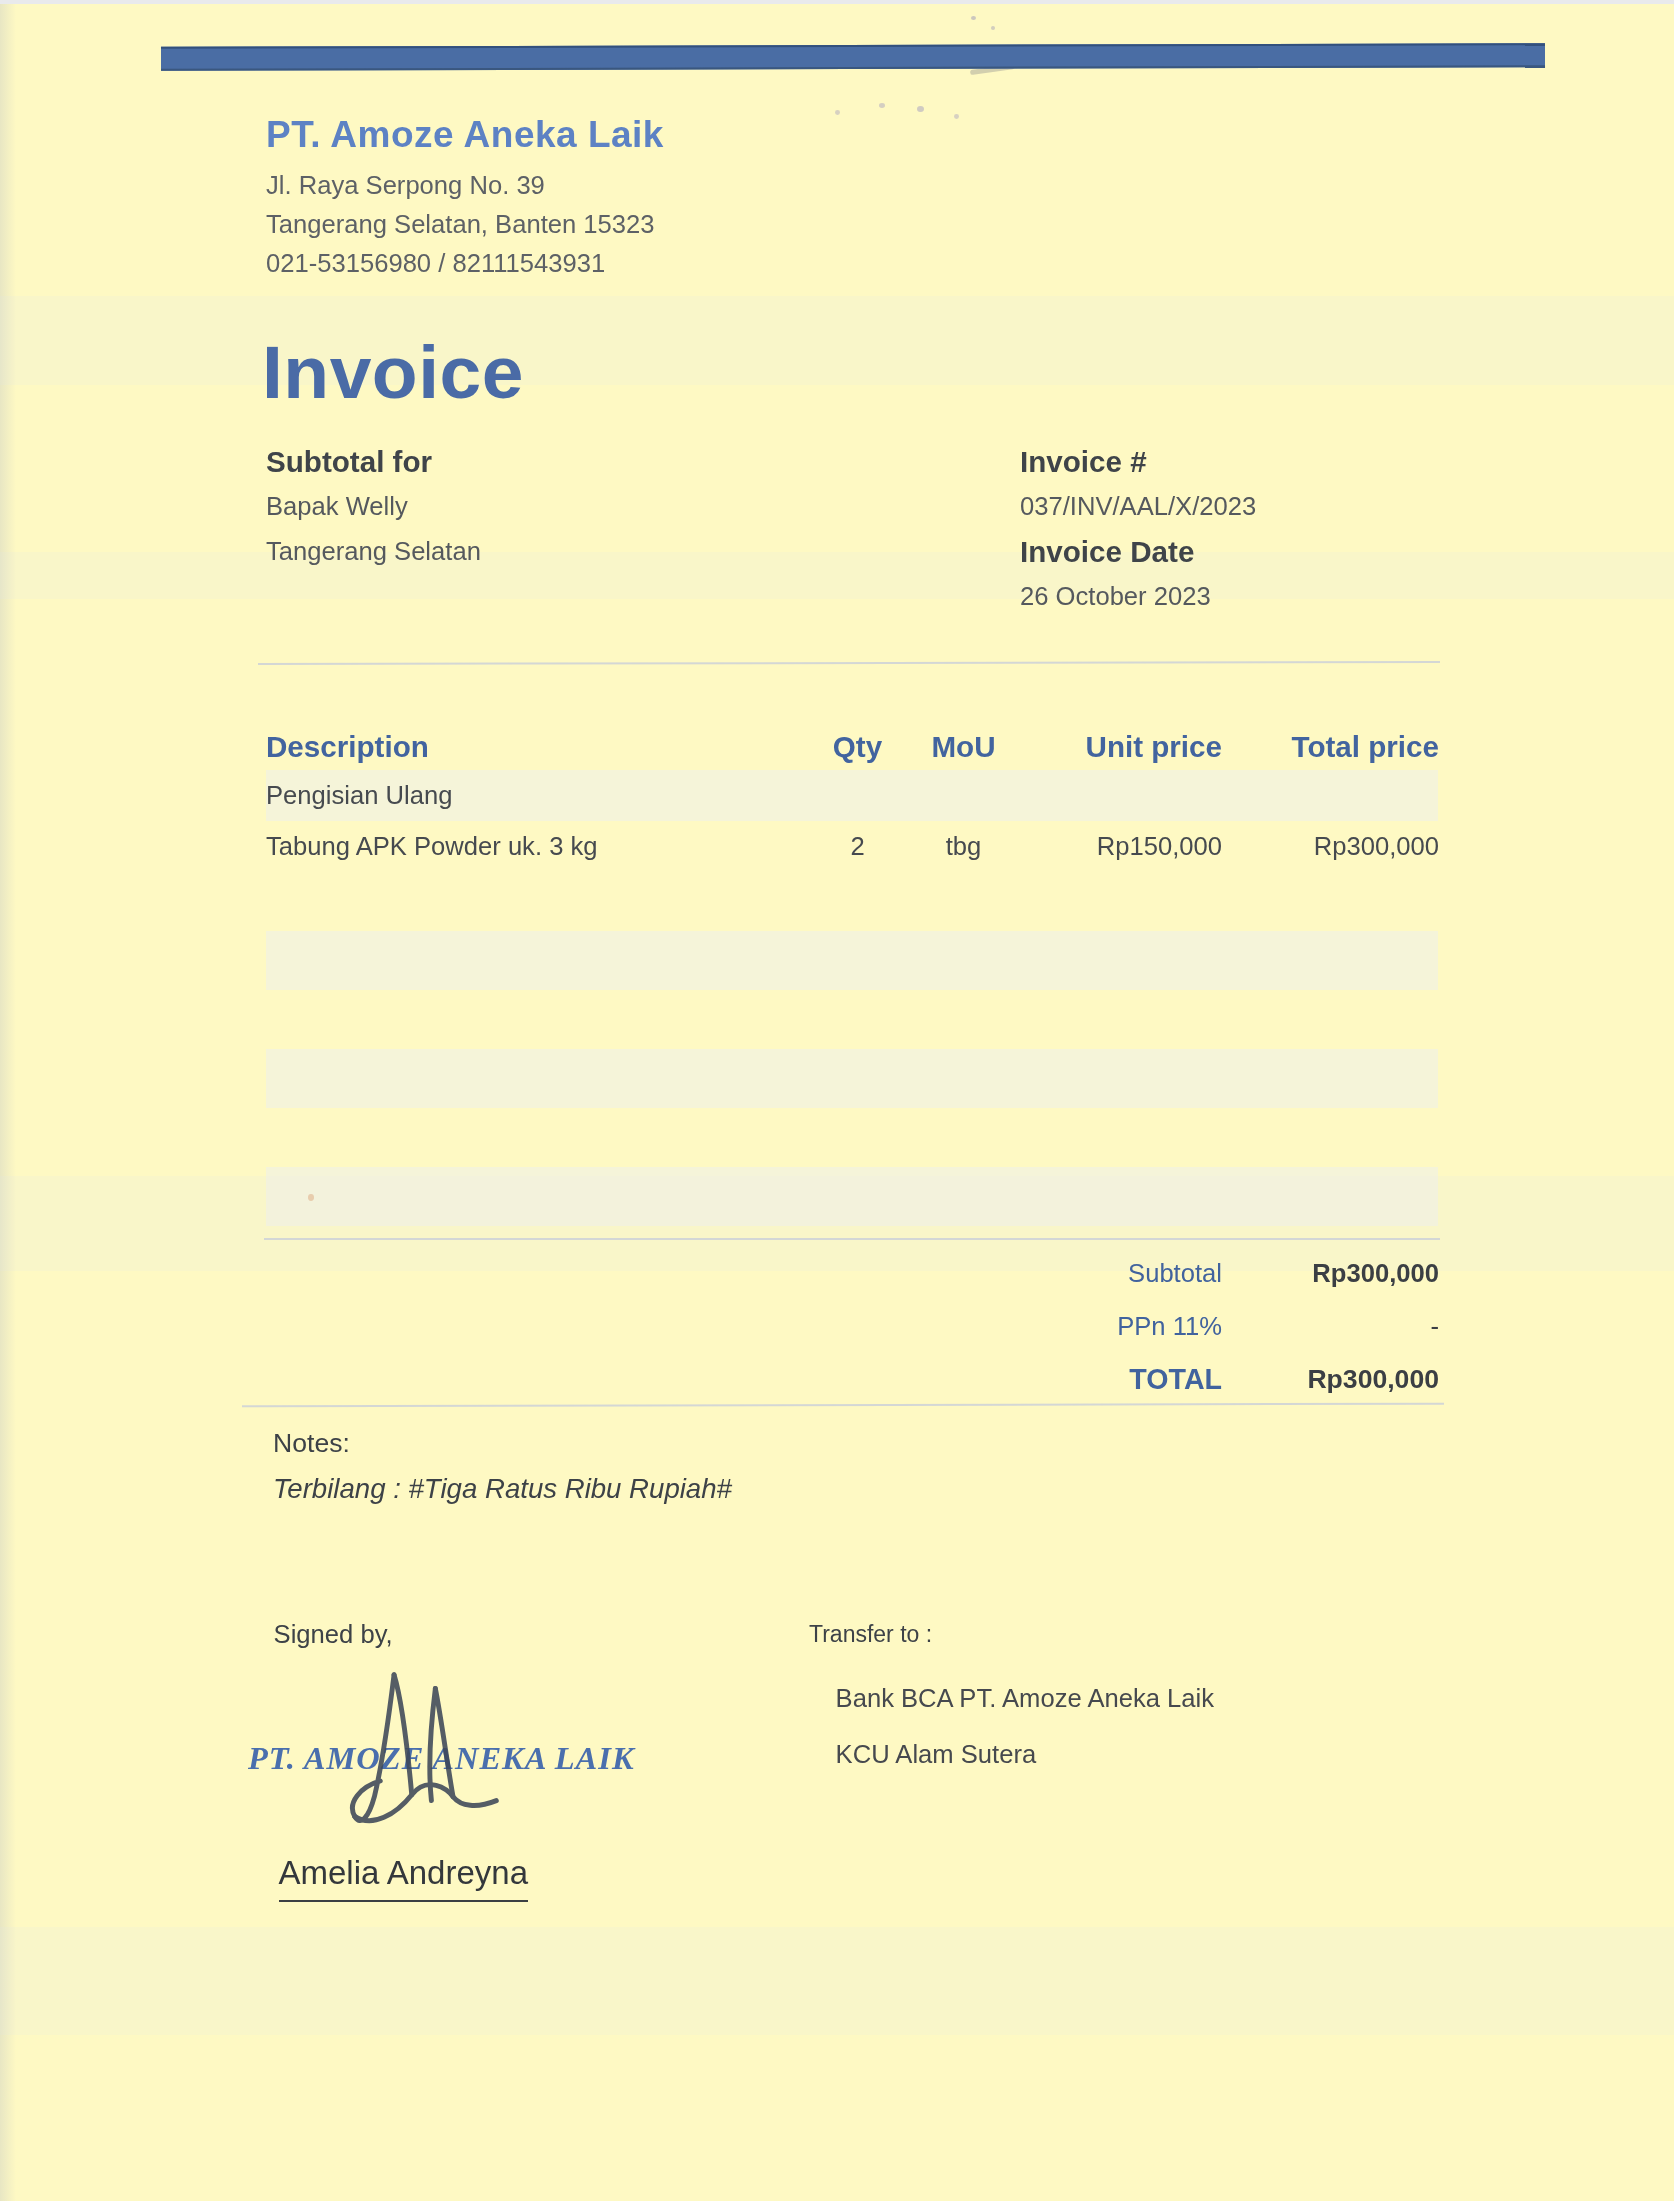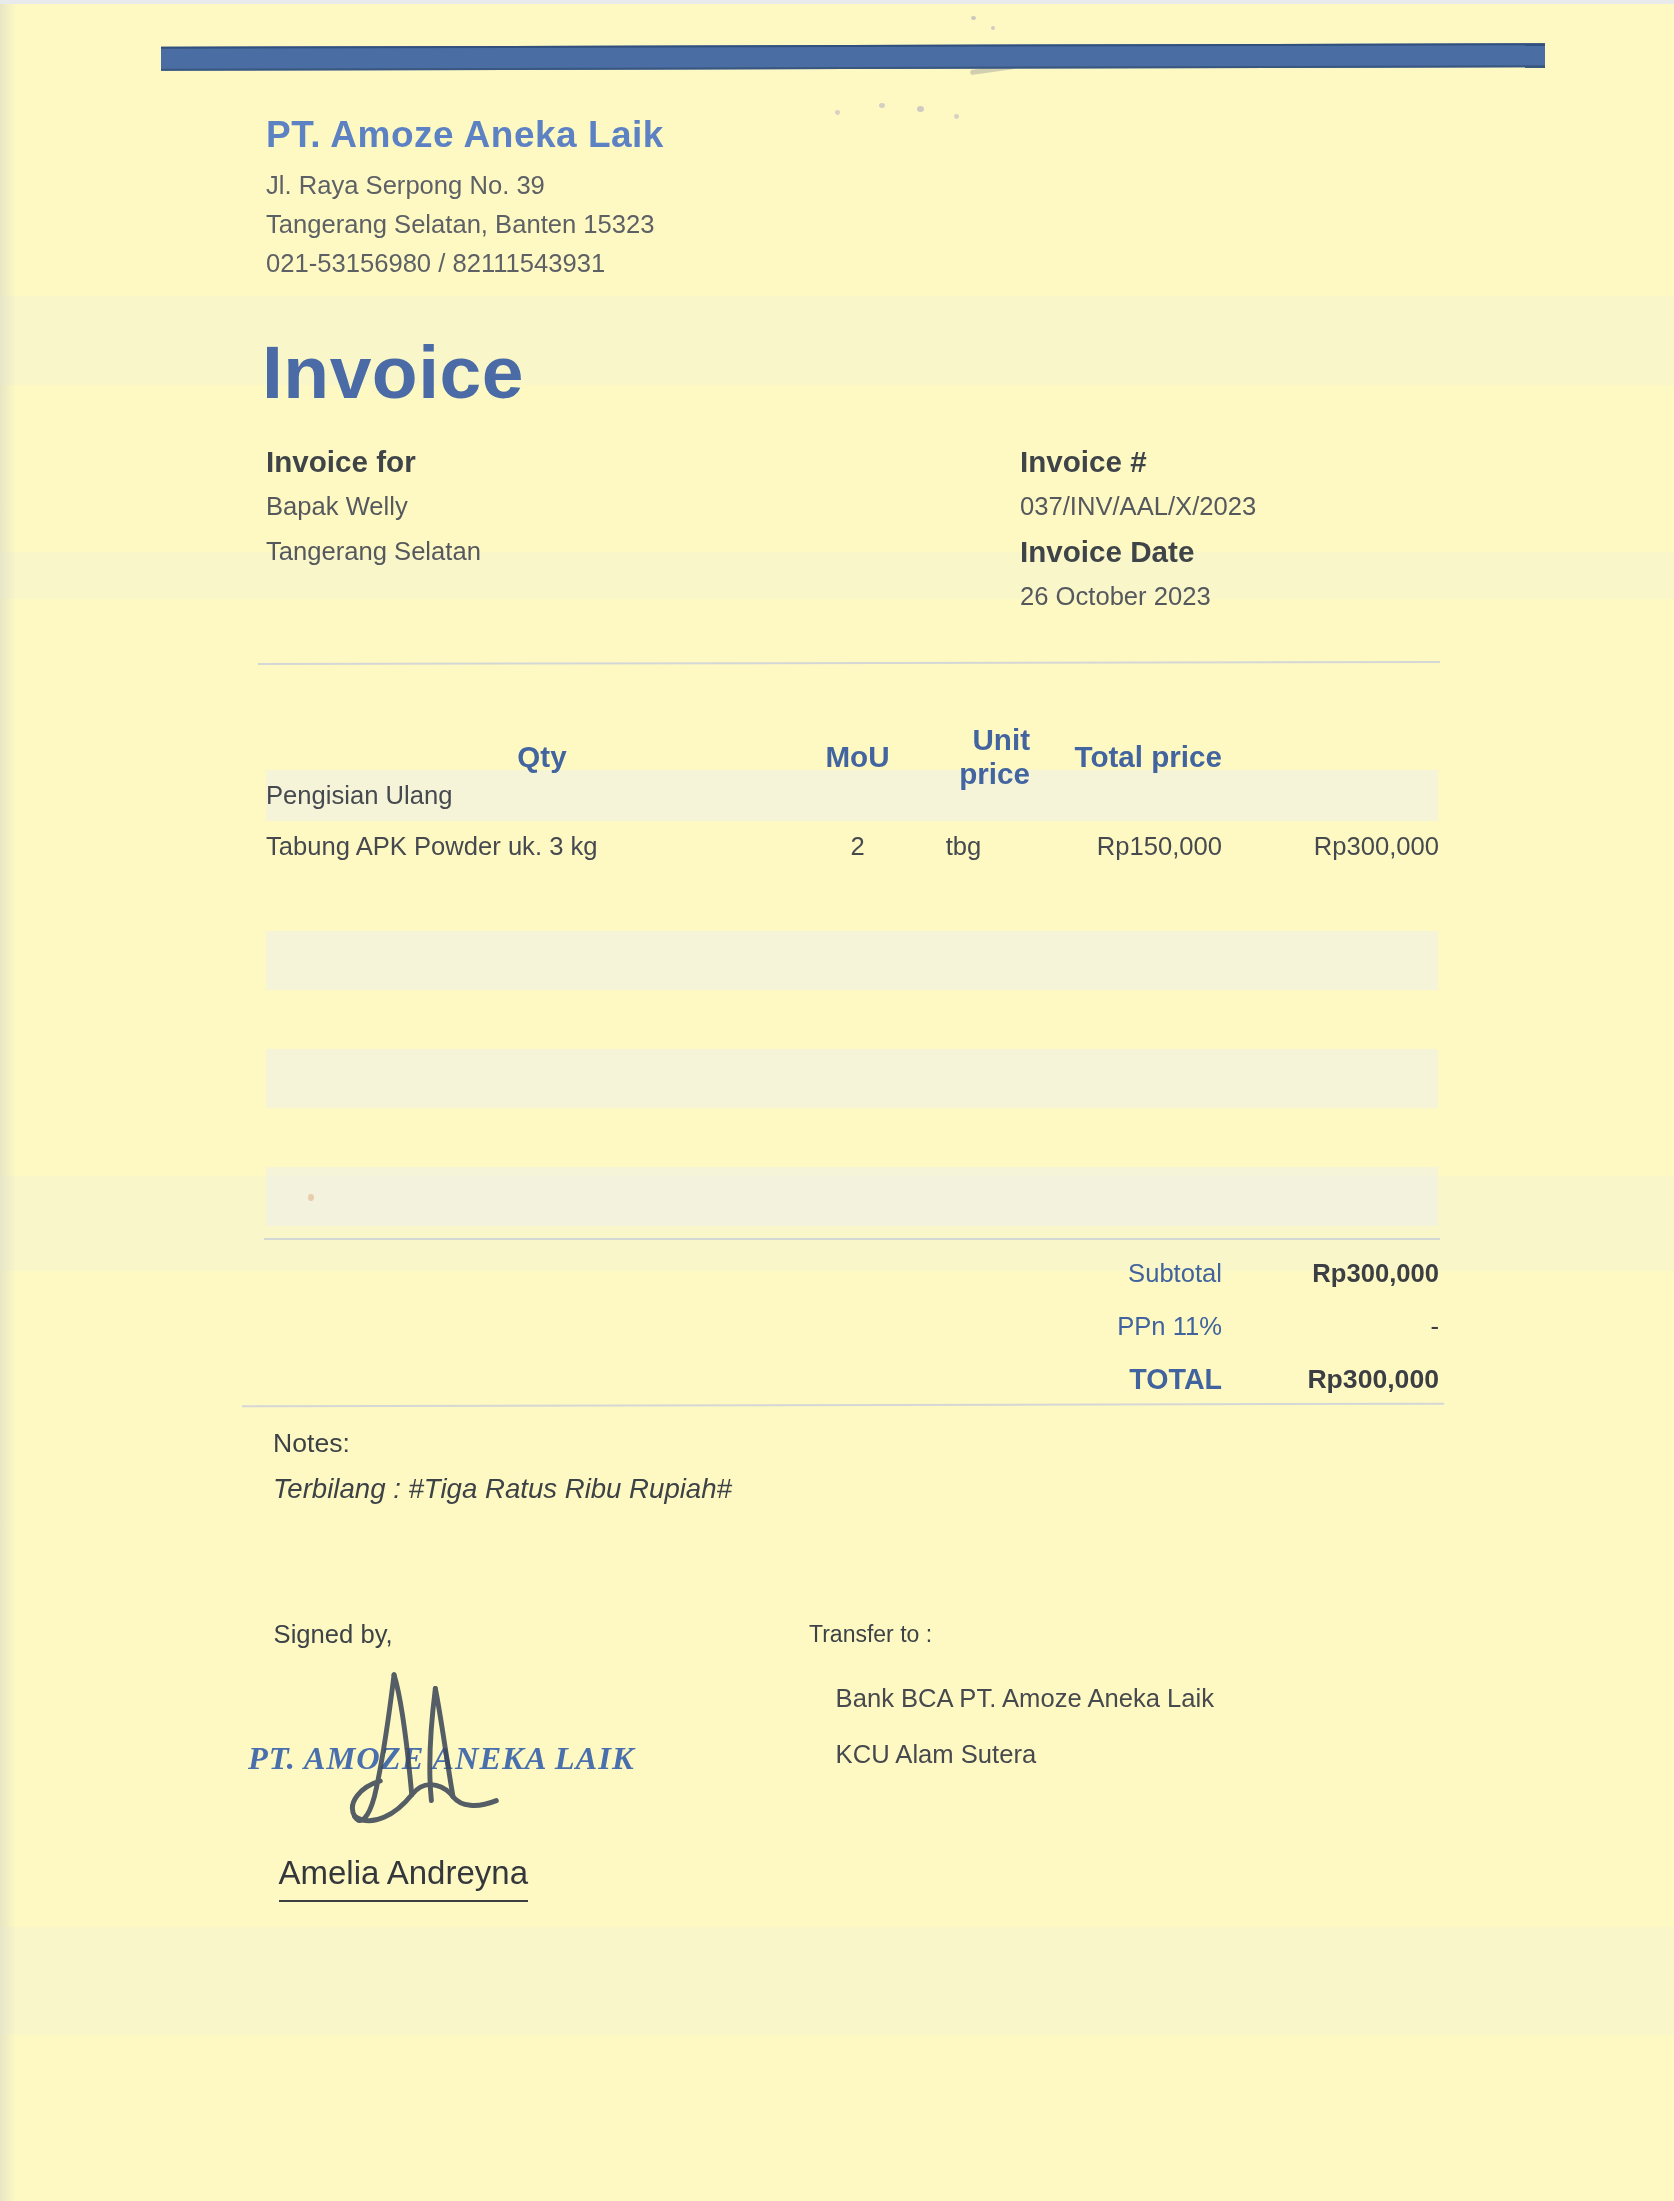--- a/index.html
+++ b/index.html
@@ -114,36 +114,37 @@
   <div class="company">
     <div class="company-name">PT. Amoze Aneka Laik</div>
     <div class="company-line">Jl. Raya Serpong No. 39</div>
     <div class="company-line">Tangerang Selatan, Banten 15323</div>
     <div class="company-line">021-53156980 / 82111543931</div>
   </div>
 
   <div class="invoice-title">Invoice</div>
 
   <div class="meta-left">
-    <div class="meta-label">Invoice for</div>
+    <div class="meta-label">Subtotal for</div>
     <div class="meta-value">Bapak Welly</div>
     <div class="meta-value">Tangerang Selatan</div>
   </div>
 
   <div class="meta-right">
     <div class="meta-label">Invoice #</div>
     <div class="meta-value">037/INV/AAL/X/2023</div>
     <div class="meta-label">Invoice Date</div>
     <div class="meta-value">26 October 2023</div>
   </div>
 
   <div class="rule rule-top"></div>
 
   <div class="itable">
     <div class="t-grid t-head">
+      <div class="c-desc">Description</div>
       <div class="c-qty">Qty</div>
       <div class="c-mou">MoU</div>
       <div class="c-unit">Unit price</div>
       <div class="c-tot">Total price</div>
     </div>
 
     <div class="t-grid t-row row-tint">
       <div class="c-desc">Pengisian Ulang</div>
       <div class="c-qty"></div>
       <div class="c-mou"></div>

